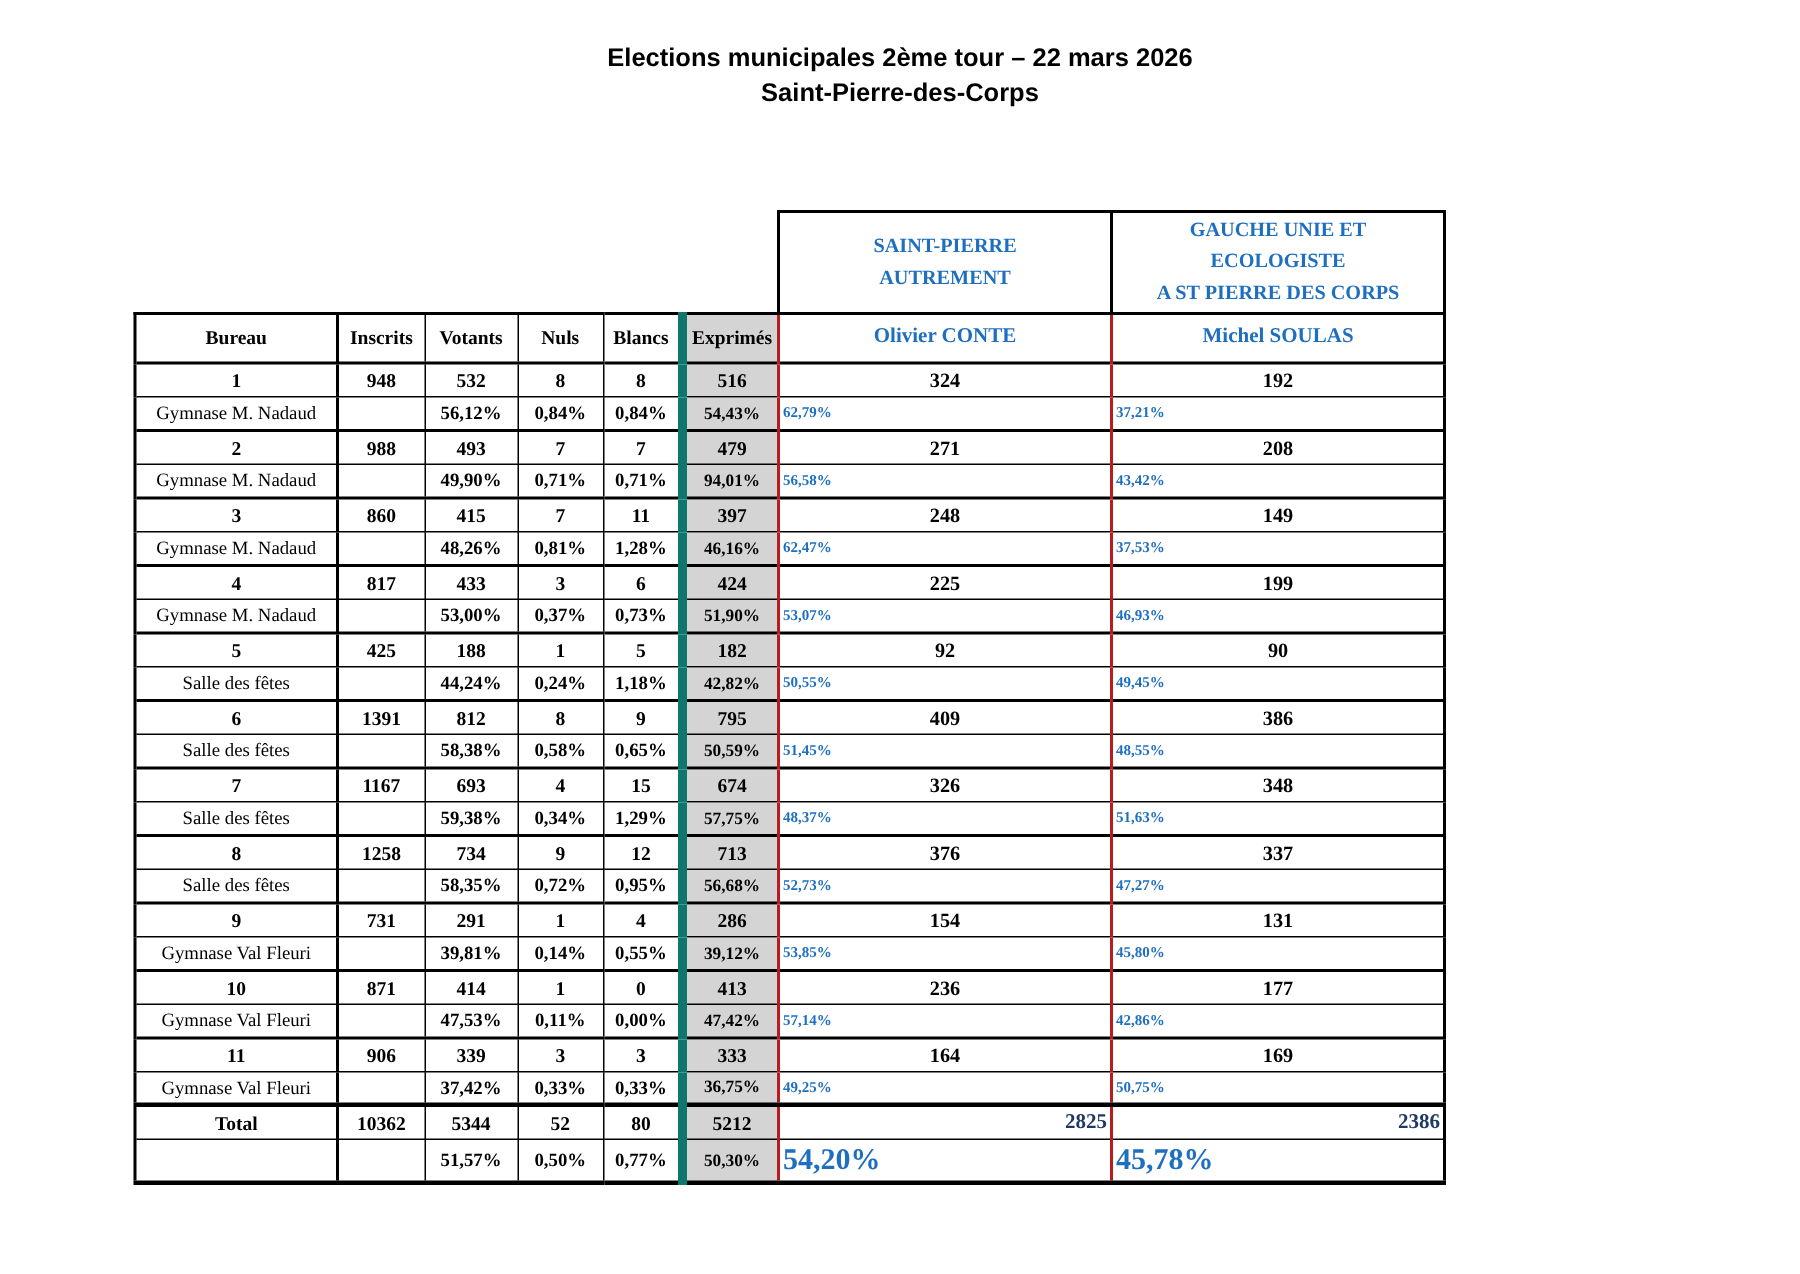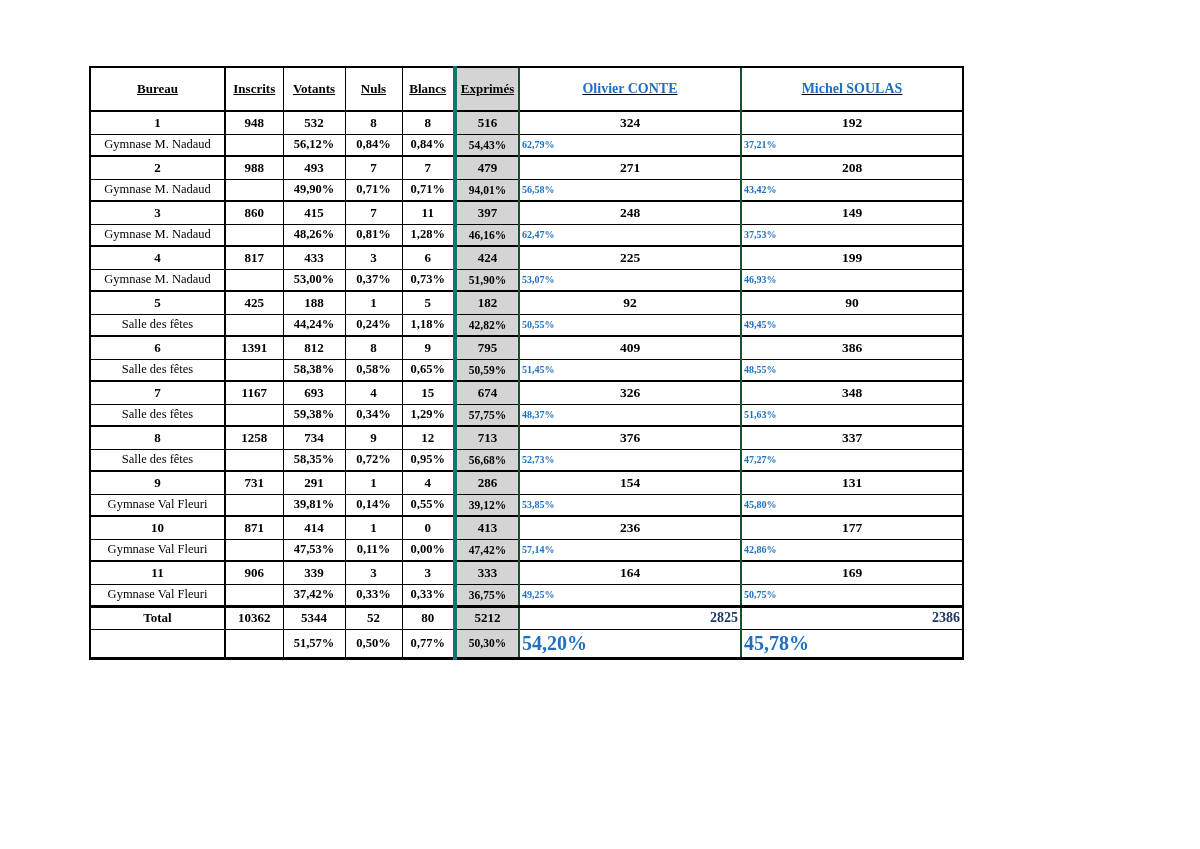--- a/index.html
+++ b/index.html
@@ -20,39 +20,39 @@
   }
   table.results {
     border-collapse: collapse;
     table-layout: fixed;
     width: 873px;
     margin-left: 89px;
     margin-top: 66px;
   }
   td, th { border: 1px solid #000; padding: 0 2px; overflow: hidden; white-space: nowrap; }
   tr.lists-row    { height: 68px; }
-  tr.header-row   { height: 44px; text-decoration: underline; }
+  tr.header-row   { height: 33px; }
   tr.count-row    { height: 23px; }
   tr.pct-row      { height: 22px; }
   tr.total-row    { height: 23px; }
   tr.total-pct-row{ height: 29px; }
 
   
   tr.grp td       { border-top: 2px solid #000; }
   tr.total-row td { border-top: 3px solid #000; }
   tr.total-pct-row td { border-bottom: 3px solid #000; }
   tr.header-row th{ border-top: 2px solid #000; }
   .colL { border-left: 2px solid #000; }
   .colR { border-right: 2px solid #000; }
   .bRb  { border-right: 2px solid #000; }
-  .cand { border-left: 2px solid #14532d; }
+  .cand { border-left: 2px solid #b91c1c; }
   .noborder { border: none; background: #fff; }
 
   
-  .expr    { background: var(--shade, #d4d4d4); border-left: 4px solid #0f766e; }
+  .expr    { background: var(--shade, #d4d4d4); border-left: 6px solid #0f766e; }
   th.h     { font-weight: bold; font-size: 13px; text-align: center; }
   .num     { font-weight: bold; font-size: 13px; text-align: center; }
   .cand-num{ font-weight: bold; font-size: 13.5px; text-align: center; }
   .loc     { font-weight: normal; font-size: 12.5px; text-align: center; }
   .pct     { font-weight: bold; font-size: 12.5px; text-align: center; }
   .pct-sm  { font-weight: bold; font-size: 11.5px; text-align: center; }
   .bluepct { color: var(--accent, #1f6fc0); font-weight: bold; font-size: 10px; text-align: left; padding-right: 5px; }
   .navy    { color: var(--navy, #1f3864); font-weight: bold; font-size: 14px; text-align: right; }
   .bigpct  { color: var(--accent, #1f6fc0); font-weight: bold; font-size: 20px; text-align: left; padding-right: 6px; }
   .list-cell {
@@ -61,33 +61,45 @@
     font-weight: bold; font-size: 13.5px;
     text-align: center; vertical-align: middle;
     white-space: pre-line; line-height: 1.55;
   }
   .name-cell { color: var(--accent, #1f6fc0); font-weight: bold; font-size: 14px; text-align: center; }
 </style>
 </head>
 <body>
 
 <div class="page">
+  <div class="title">
+    <div>Elections municipales 2ème tour – 22 mars 2026</div>
+    <div>Saint-Pierre-des-Corps</div>
+  </div>
 
   <table class="results">
     <colgroup>
       <col style="width:135px">
         <col style="width:58px">
         <col style="width:62px">
       <col style="width:57px">
         <col style="width:53px">
         <col style="width:64px">
       <col style="width:222px">
         <col style="width:222px">
     </colgroup>
     <thead>
+      <tr class="lists-row">
+        <td class="noborder" colspan="6"></td>
+        <th class="list-cell">SAINT-PIERRE
+AUTREMENT</th>
+        <th class="list-cell">GAUCHE UNIE ET
+ECOLOGISTE
+A ST PIERRE DES CORPS</th>
+      </tr>
       <tr class="header-row">
         <th class="h colL bRb">Bureau</th>
         <th class="h">Inscrits</th>
         <th class="h">Votants</th>
         <th class="h">Nuls</th>
         <th class="h">Blancs</th>
         <th class="h expr">Exprimés</th>
         <th class="name-cell cand">Olivier CONTE</th>
         <th class="name-cell cand colR">Michel SOULAS</th>
       </tr>

